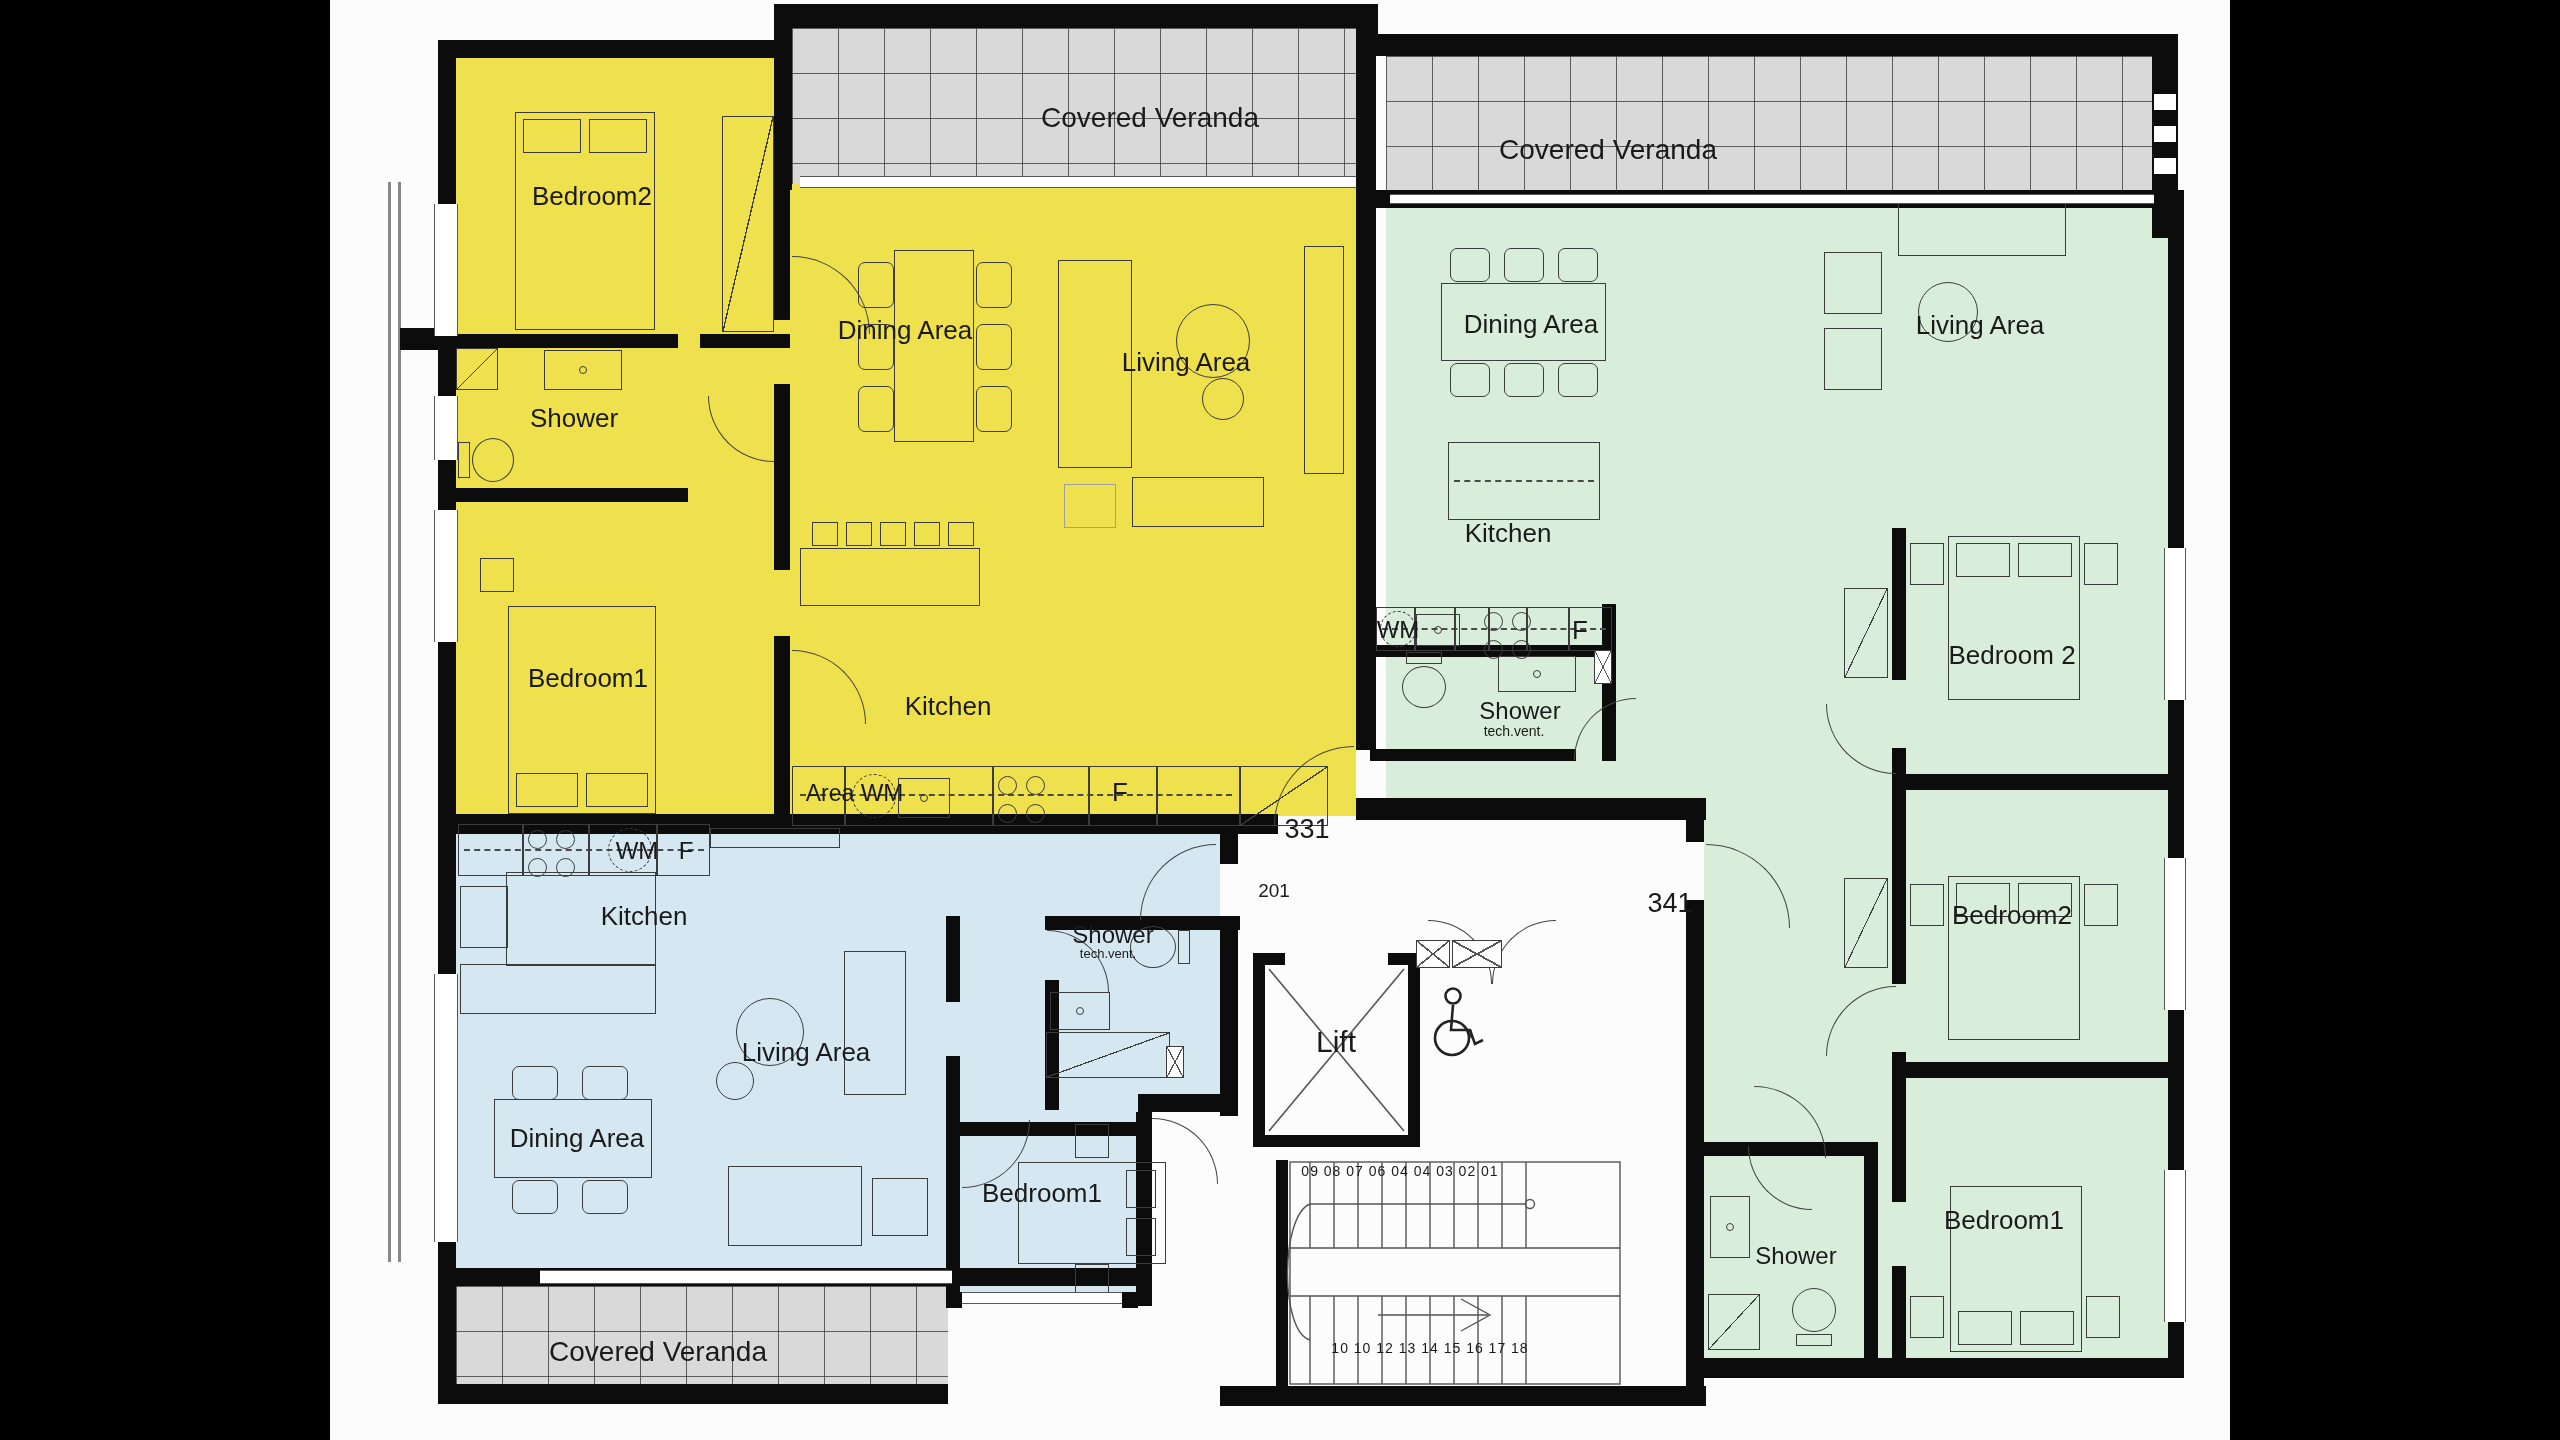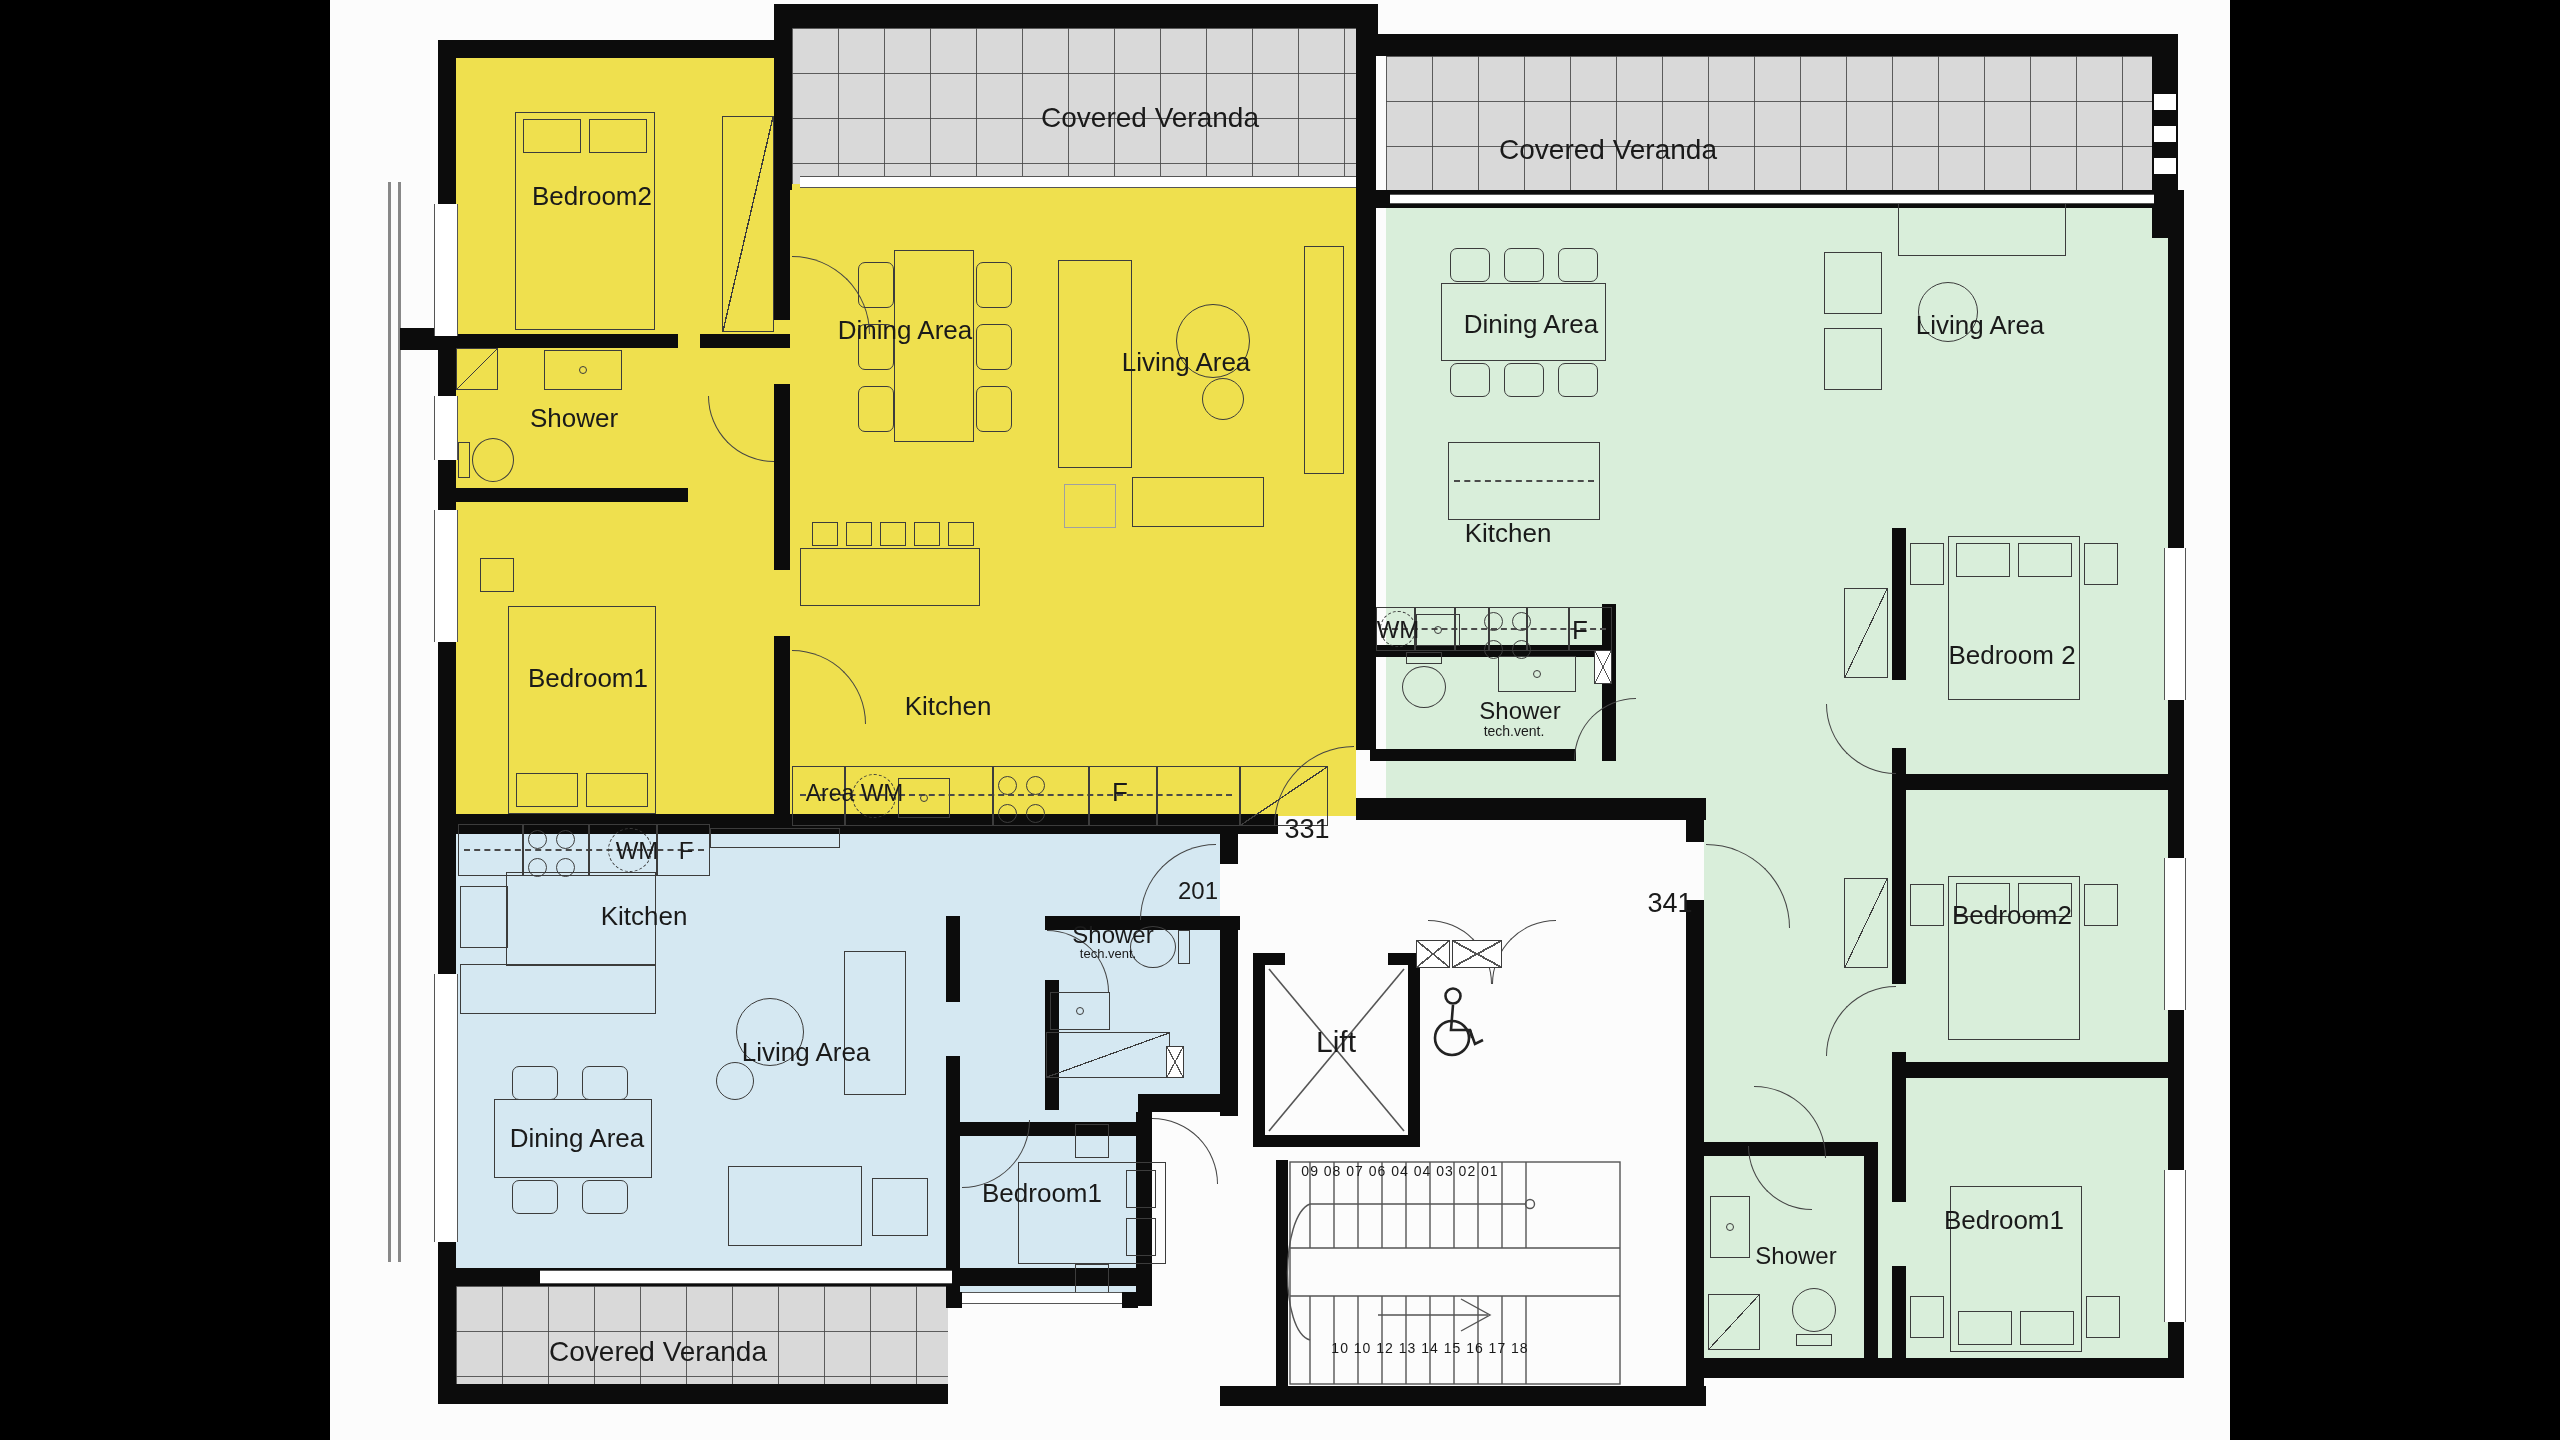--- a/index.html
+++ b/index.html
@@ -81,21 +81,21 @@
     <div class="lbl" style="left:314px;top:916px;font-size:26px">Kitchen</div>
     <div class="lbl" style="left:307px;top:851px;font-size:24px">WM</div>
     <div class="lbl" style="left:356px;top:851px;font-size:24px">F</div>
     <div class="lbl" style="left:476px;top:1052px;font-size:26px">Living Area</div>
     <div class="lbl" style="left:247px;top:1138px;font-size:26px">Dining Area</div>
     <div class="lbl" style="left:783px;top:935px;font-size:24px">Shower</div>
     <div class="lbl" style="left:778px;top:953px;font-size:13px">tech.vent.</div>
     <div class="lbl" style="left:712px;top:1193px;font-size:26px">Bedroom1</div>
 
     <div class="lbl" style="left:977px;top:829px;font-size:27px">331</div>
-    <div class="lbl" style="left:868px;top:891px;font-size:24px">201</div>
+    <div class="lbl" style="left:944px;top:891px;font-size:19px">201</div>
     <div class="lbl" style="left:1340px;top:903px;font-size:27px">341</div>
     <div class="lbl" style="left:1006px;top:1042px;font-size:30px">Lift</div>
     <div class="lbl" style="left:1070px;top:1171px;font-size:14px;letter-spacing:1px">09 08 07 06 04 04 03 02 01</div>
     <div class="lbl" style="left:1100px;top:1348px;font-size:14px;letter-spacing:1px">10 10 12 13 14 15 16 17 18</div>
 
     <svg style="left:948px;top:1154px;z-index:20" width="400" height="240" viewBox="0 0 400 240">
       <g stroke="#555" stroke-width="1.4" fill="none">
         <rect x="12" y="8" width="330" height="222"></rect>
         <line x1="32" y1="8" x2="32" y2="94"></line>
           <line x1="56" y1="8" x2="56" y2="94"></line>

